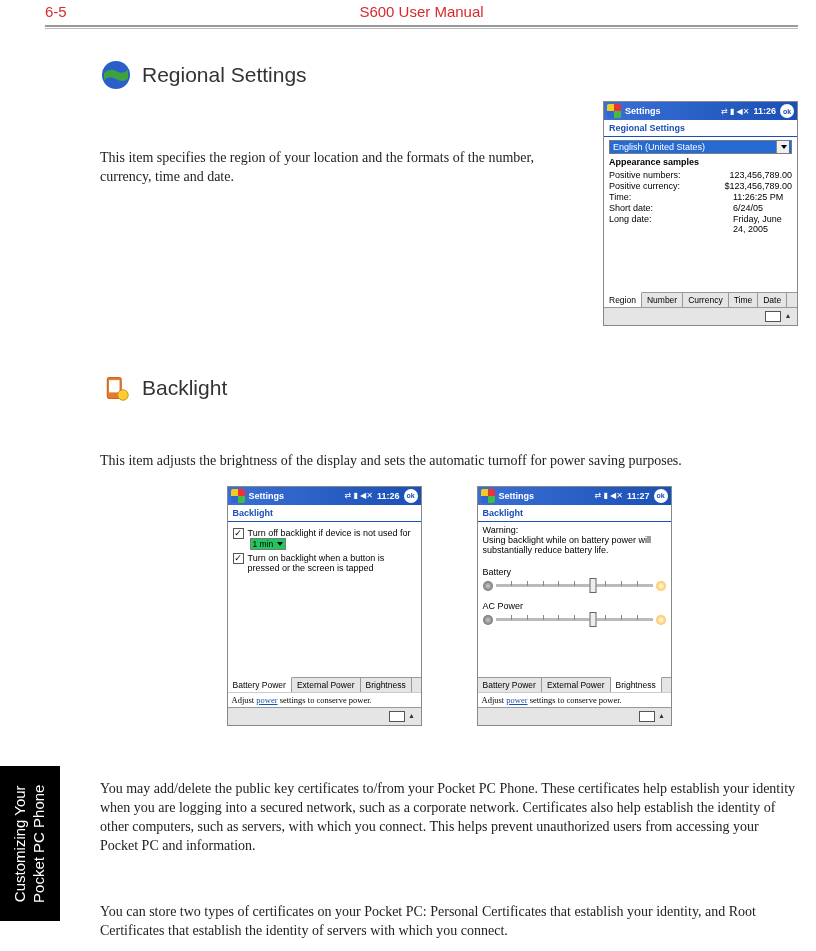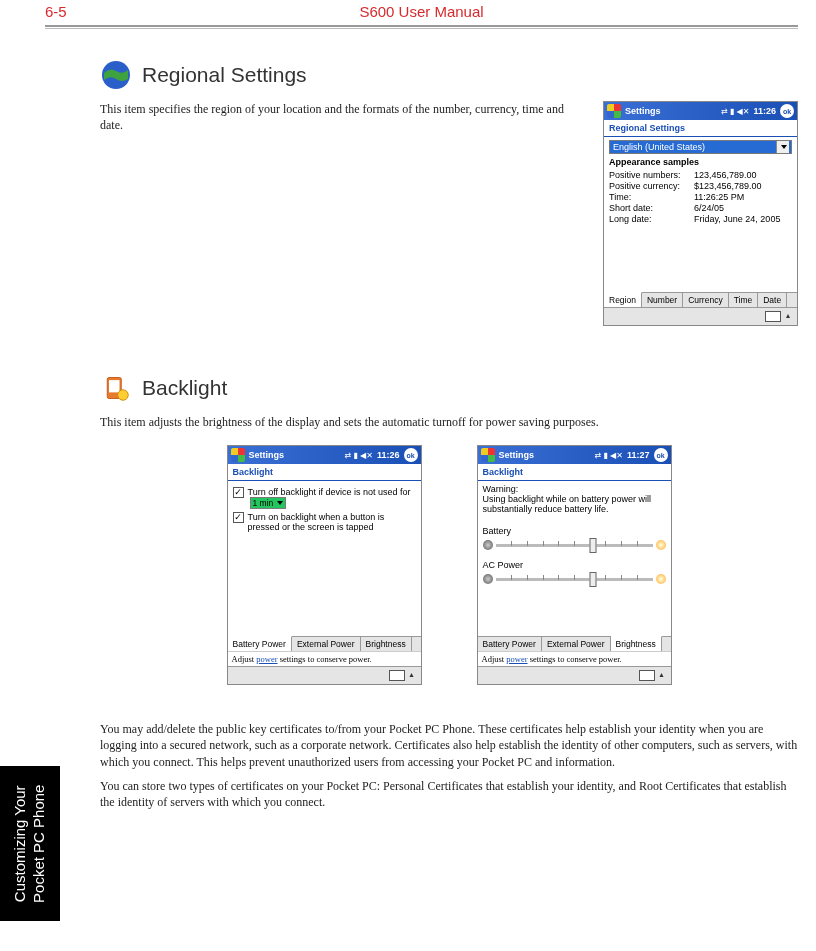--- a/index.html
+++ b/index.html
@@ -35,24 +35,25 @@
     .icon-box {
       width: 32px; height: 32px; display: flex; align-items: center; justify-content: center;
     }
     .section-head h2 {
       font-family: Arial, sans-serif;
       font-weight: 400;
       font-size: 21px;
       color: #333;
     }
     .body-text {
-      font-size: 12px;
+      font-size: 14px;
       line-height: 1.35;
       color: #222;
       margin-bottom: 8px;
+      margin-top: 48px;
     }
     .row-top {
       display: flex;
       gap: 30px;
       margin-bottom: 40px;
     }
     .row-top .left-text { flex: 1; }
     .pda {
       width: 195px;
       border: 1px solid #888;
@@ -111,21 +112,21 @@
       position: absolute; right: 2px; top: 0; bottom: 0; width: 12px;
       background: #efefef; border-left: 1px solid #888;
     }
     .pda-select .chev {
       position: absolute; right: 4px; top: 4px;
       border-left: 3px solid transparent; border-right: 3px solid transparent; border-top: 4px solid #000;
       z-index: 2;
     }
     .sample-row { display: flex; margin: 1px 0; }
     .sample-row .lbl { width: 85px; }
-    .sample-row .val { flex: 1; }
+    .sample-row .val { flex: 1; margin-left: 39px; }
     .pda-tabs {
       display: flex;
       background: #e5e5e5;
       border-top: 1px solid #999;
       font-size: 8.5px;
     }
     .pda-tab {
       padding: 2px 5px;
       border-right: 1px solid #999;
       background: #e5e5e5;

